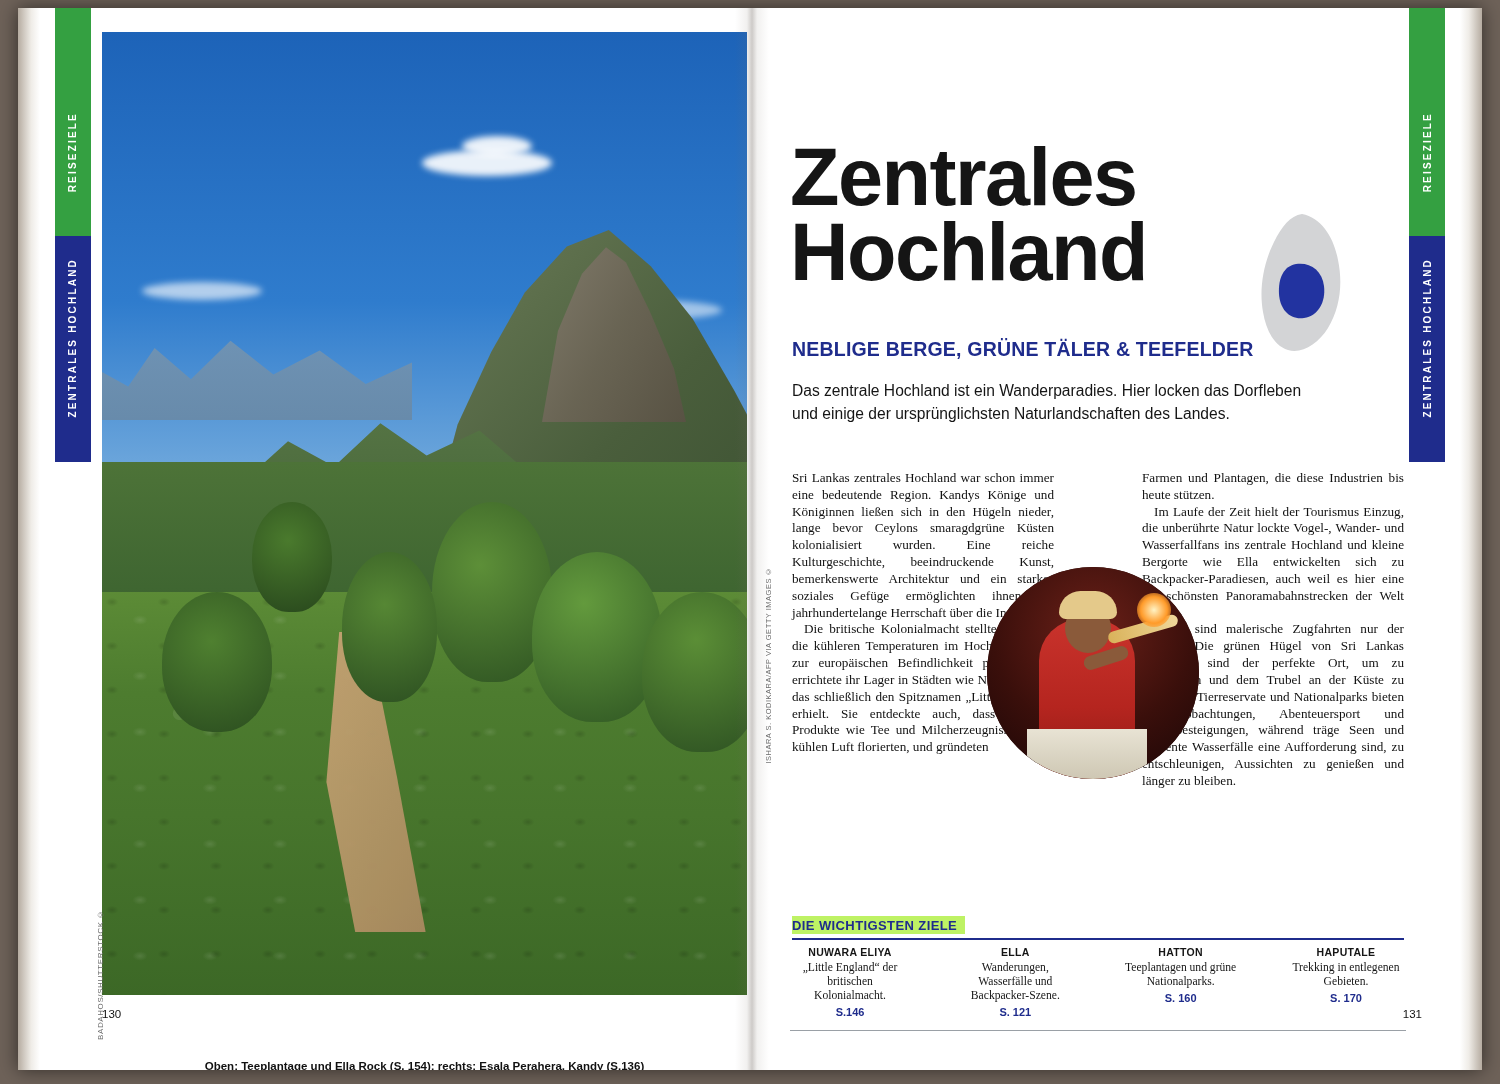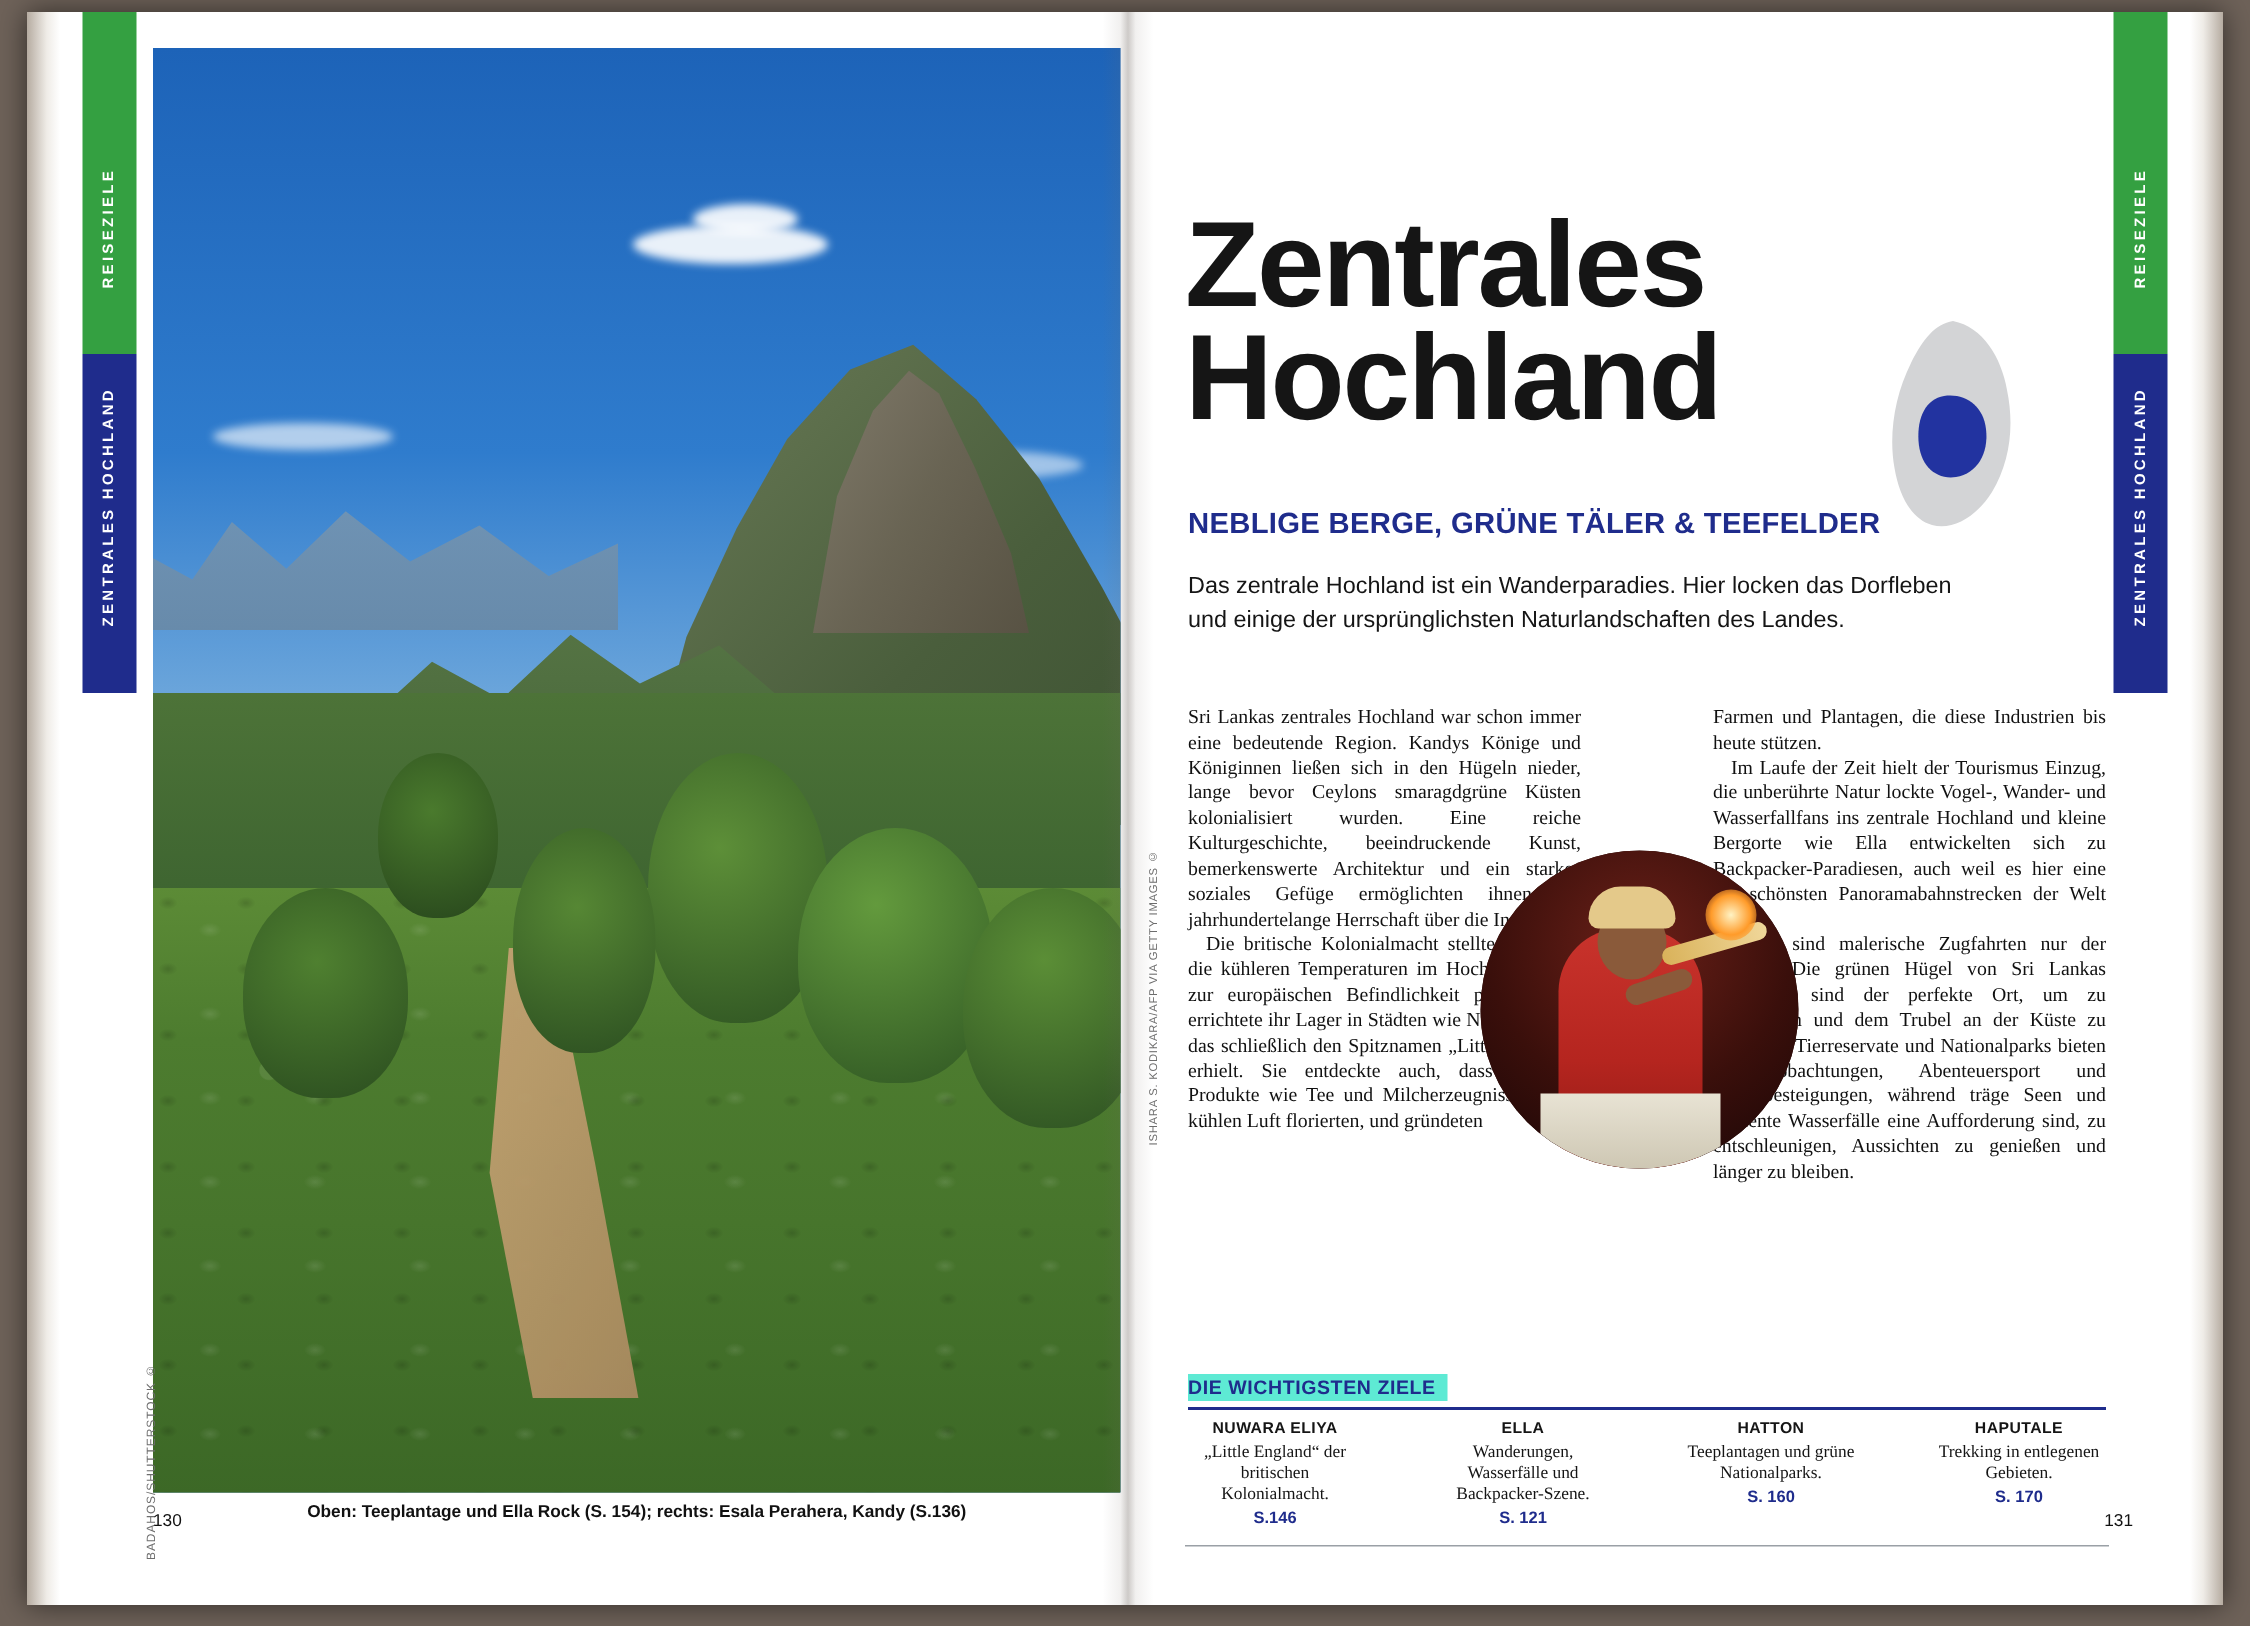--- a/index.html
+++ b/index.html
@@ -110,21 +110,21 @@
   .t2{left:240px;top:520px;width:95px;height:150px;background:radial-gradient(circle at 45% 35%,#568734,#2c4f21);}
   .t3{left:430px;top:520px;width:130px;height:170px;background:radial-gradient(circle at 40% 30%,#639a3d,#2f5623);}
   .t4{left:60px;top:560px;width:110px;height:140px;background:radial-gradient(circle at 45% 35%,#4f8030,#2a4c1f);}
   .t5{left:540px;top:560px;width:120px;height:160px;background:radial-gradient(circle at 45% 30%,#5b8e36,#2d5122);}
   .t6{left:150px;top:470px;width:80px;height:110px;background:radial-gradient(circle at 45% 35%,#4a7a2d,#27461c);}
   .credit-left{
     position:absolute;left:56px;bottom:30px;font-size:8px;color:#6d6d6d;letter-spacing:.6px;
     writing-mode:vertical-rl;transform:rotate(180deg);
   }
   .caption-left{
-    position:absolute;left:62px;top:994px;width:645px;text-align:center;
+    position:absolute;left:62px;top:1052px;width:645px;text-align:center;
     font-size:11.5px;font-weight:bold;color:#111;
   }
   .folio-left{
     position:absolute;left:62px;top:1000px;font-size:11.5px;color:#111;font-weight:normal;
   }
 
   
   .tab-right{
     position:absolute;right:15px;top:0;width:36px;height:228px;background:#34a041;
   }
@@ -185,21 +185,21 @@
   
   .hl{
     position:absolute;left:2px;top:908px;width:612px;
   }
   .hl-title{
     font-size:13px;font-weight:bold;color:#1f2c8c;letter-spacing:.4px;display:inline-block;
   }
   .hl-rule{
     position:absolute;left:0;top:22px;width:612px;height:2px;background:#1f2c8c;
   }
-  .hl-title-wrap{position:relative;background:#5eead4;display:inline-block;padding-right:8px;z-index:2;text-align:right;}
+  .hl-title-wrap{position:relative;background:#bef264;display:inline-block;padding-right:8px;z-index:2;text-align:right;}
   .hl-items{
     position:absolute;left:0;top:30px;width:612px;display:flex;justify-content:space-between;
   }
   .hl-item{width:116px;text-align:center;}
   .hl-name{font-size:10.5px;font-weight:bold;color:#151515;letter-spacing:.3px;margin-bottom:3px;}
   .hl-desc{font-family:"Liberation Serif", serif;font-size:11.6px;line-height:1.2;color:#151515;}
   .hl-page{font-size:11px;font-weight:bold;color:#1f2c8c;margin-top:3px;}
   .folio-right{
     position:absolute;right:38px;top:1000px;font-size:11.5px;color:#111;
   }

